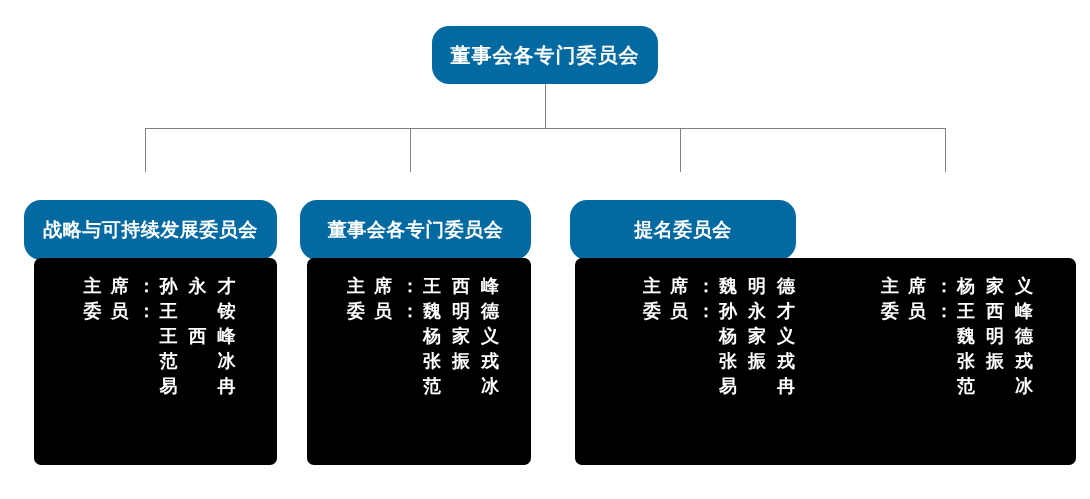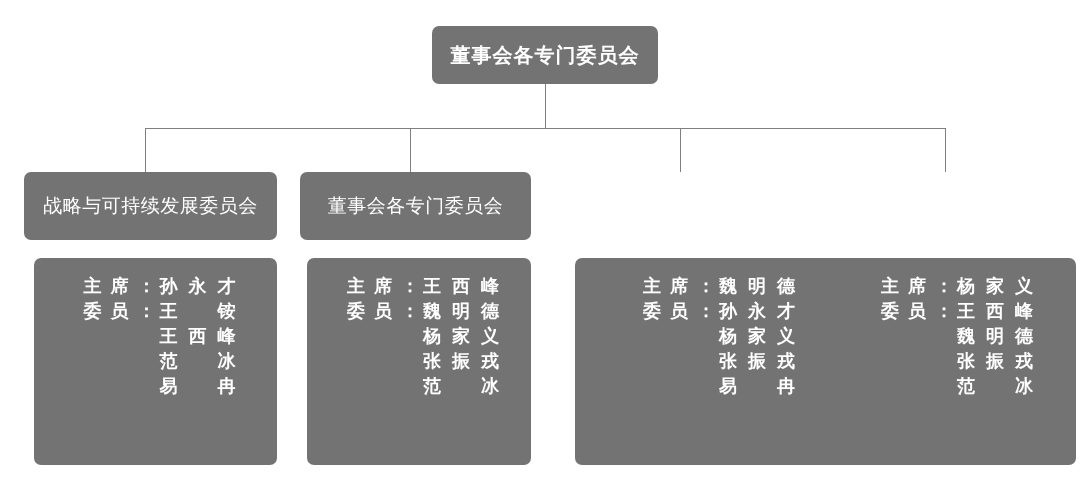--- a/index.html
+++ b/index.html
@@ -23,55 +23,56 @@
   .line {
     position: absolute;
     background: #7f7f7f;
   }
   .line.v { width: 1px; }
   .line.h { height: 1px; }
 
   
   .node {
     position: absolute;
-    background: #737373;
-    border-radius: 7px;
+    background: #0369a1;
+    border-radius: 17px;
     color: #ffffff;
     display: flex;
     align-items: center;
     justify-content: center;
     text-align: right;
     box-sizing: border-box;
   }
   .root {
     left: 432px;
     top: 26px;
     width: 226px;
     height: 58px;
     font-size: 20px;
     font-weight: bold;
     letter-spacing: 1px;
   }
   .committee {
-    height: 68px;
+    height: 60px;
     font-size: 19px;
-    font-weight: normal;
+    font-weight: bold;
     letter-spacing: 0.5px;
+    margin-top: 28px;
   }
   .c1 { left: 24px;  top: 172px; width: 253px; }
   .c2 { left: 300px; top: 172px; width: 231px; }
   .c3 { left: 570px; top: 172px; width: 226px; }
   .c4 { left: 827px; top: 172px; width: 250px; }
 
   
   .panel {
     position: absolute;
     top: 258px;
     height: 207px;
-    background: #737373;
+    background: #000000;
     border-radius: 7px;
     color: #ffffff;
     box-sizing: border-box;
     padding: 16px 0 0 8px;
   }
   .p1 { left: 34px;  width: 243px; }
   .p2 { left: 307px; width: 224px; }
   .p3 { left: 575px; width: 280px; }
   .p4 { left: 830px; width: 246px; }
 
@@ -120,20 +121,23 @@
   <div class="line v" style="left:410px; top:128px; height:44px;"></div>
   <div class="line v" style="left:680px; top:128px; height:44px;"></div>
   <div class="line v" style="left:945px; top:128px; height:44px;"></div>
 
   <div class="node committee c1">
     <span>战略与可持续发展委员会</span>
   </div>
   <div class="node committee c2">
     <span>董事会各专门委员会</span>
   </div>
+  <div class="node committee c3">
+    <span>提名委员会</span>
+  </div>
 
   <div class="panel p1">
     <div class="rows">
       <div class="row">
         <span class="lbl">主席：</span>
         <span class="val">孙永才</span>
       </div>
       <div class="row">
         <span class="lbl">委员：</span>
         <span class="val n2">王铵</span>

